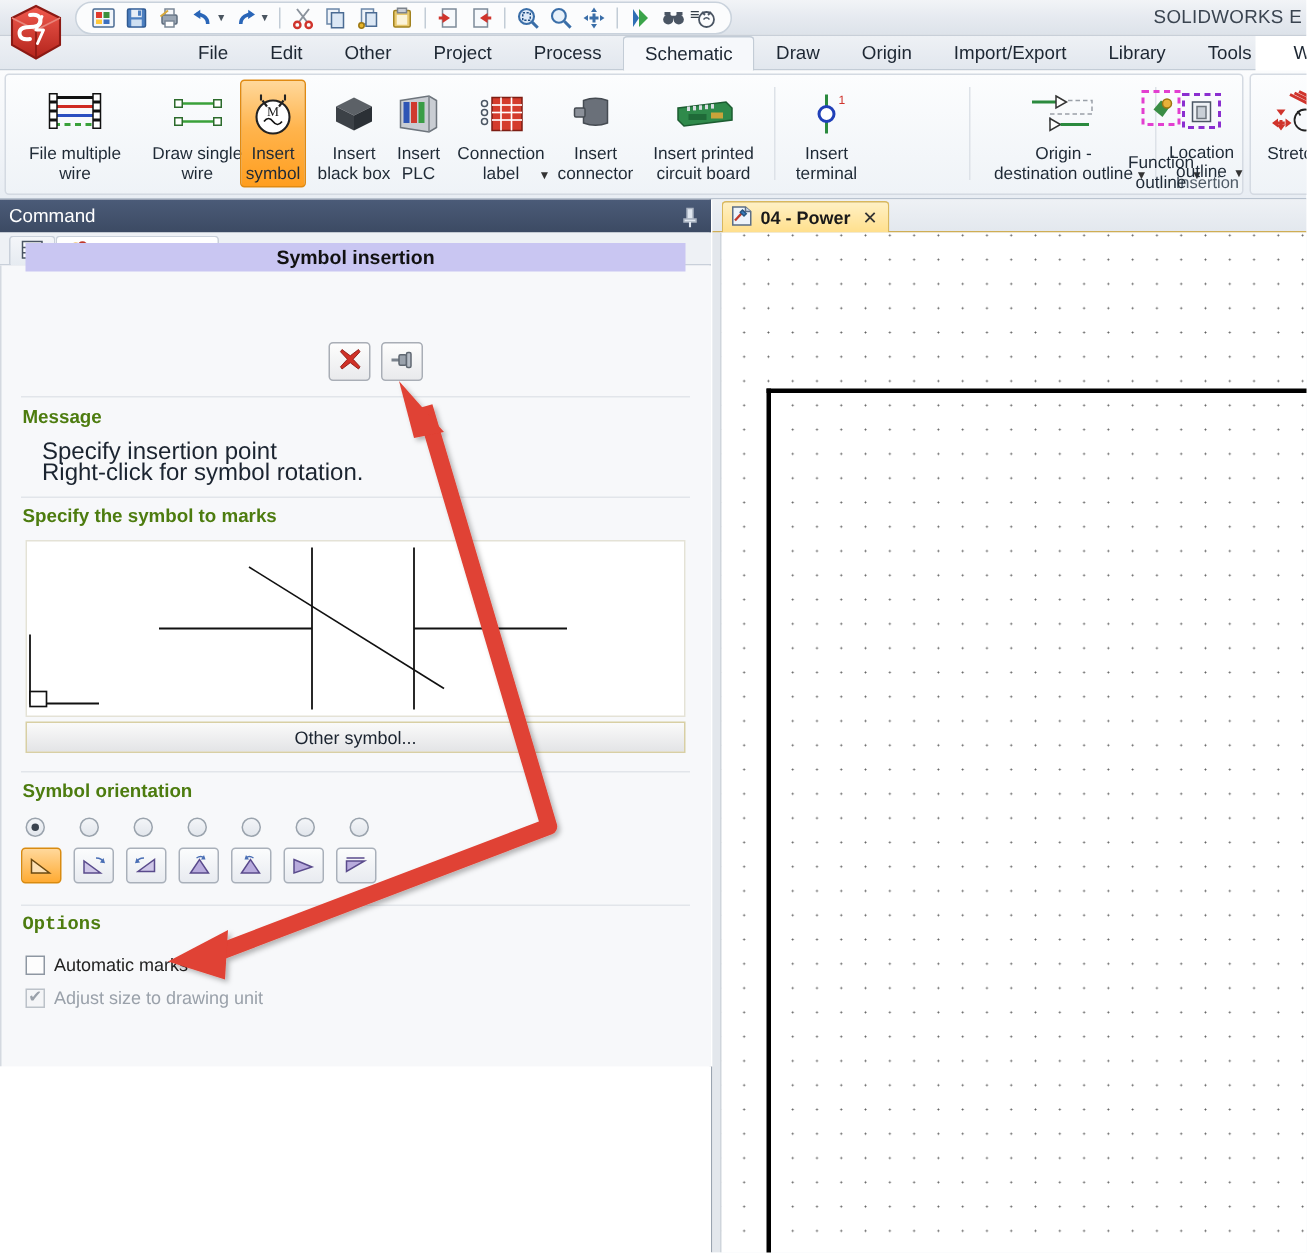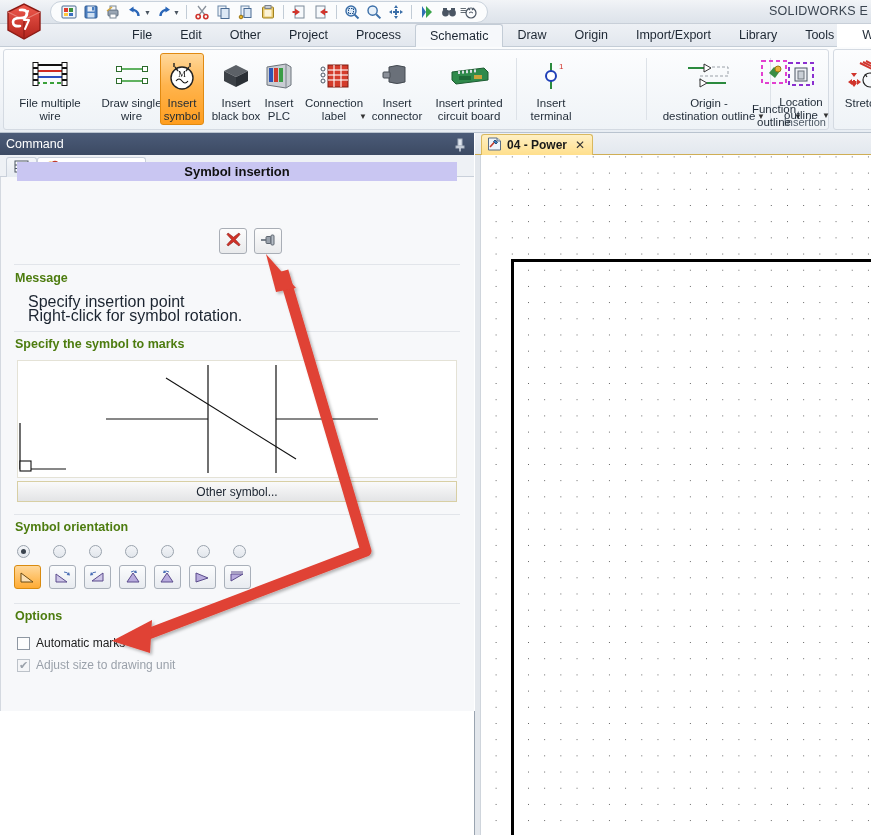--- a/index.html
+++ b/index.html
@@ -803,21 +803,21 @@
   </div>
   <div class="or-btn">
     <svg width="19" height="17" viewBox="0 0 19 17">
         <path d="M3 5 L15 5 L3 12 Z" fill="#b8abdd" stroke="#5a4b8c"></path>
         <line x1="3" y1="3" x2="15" y2="3" stroke="#5a4b8c"></line>
       </svg>
   </div>
 </div>
 
 <div class="sec-sep" style="top:603px;"></div>
-<div class="sec-title" style="left:15px; top:609px;">Options</div>
+<div class="sec-title" style="left:15px; top:609px;font-family:Liberation Mono, monospace;">Options</div>
 <div class="collapser" style="top:606px;">
   <svg width="11" height="11" viewBox="0 0 11 11">
       <path d="M1.5 5.2 L5.5 1.8 L9.5 5.2" fill="none" stroke="#23303f" stroke-width="1.6"></path>
       <path d="M1.5 8.8 L5.5 5.4 L9.5 8.8" fill="none" stroke="#23303f" stroke-width="1.6"></path>
     </svg>
 </div>
 
 <div class="opt-row" style="top:636px;">
   <span class="cbx"></span>
   <span>Automatic marks</span>

